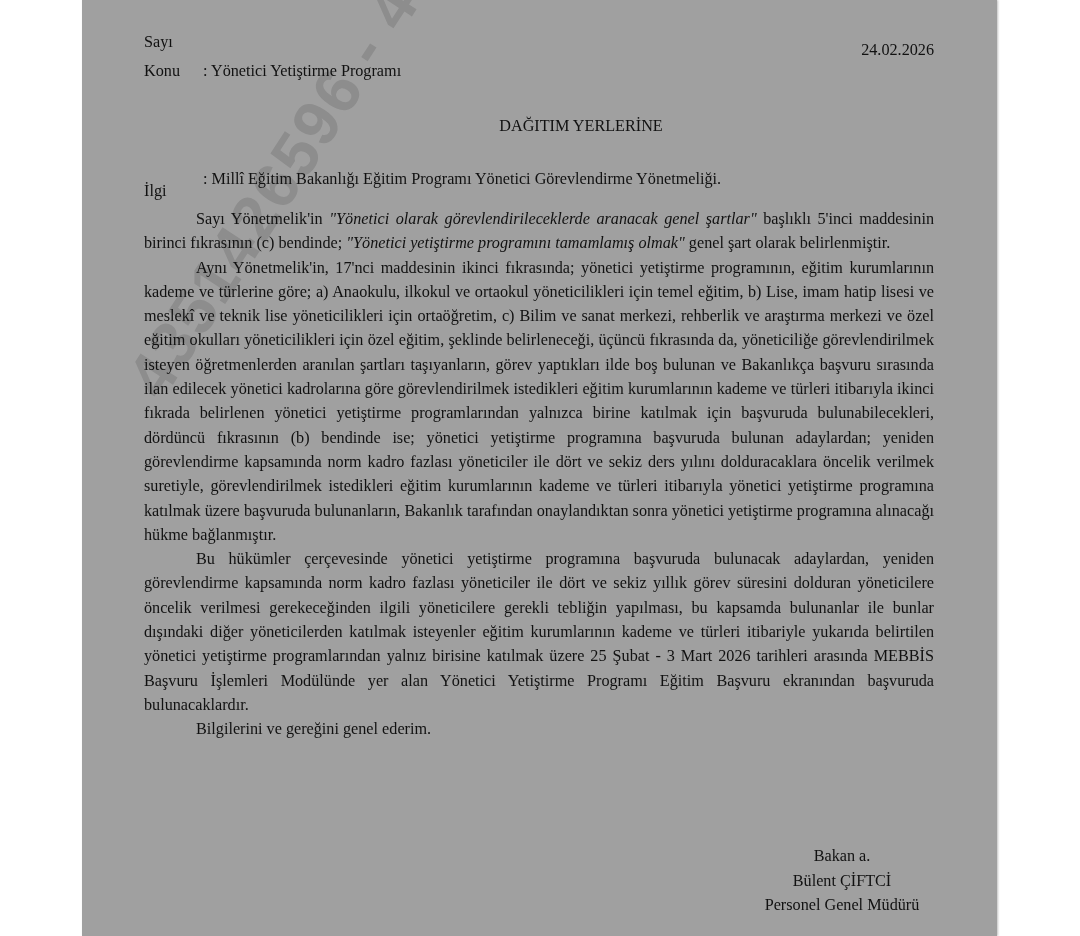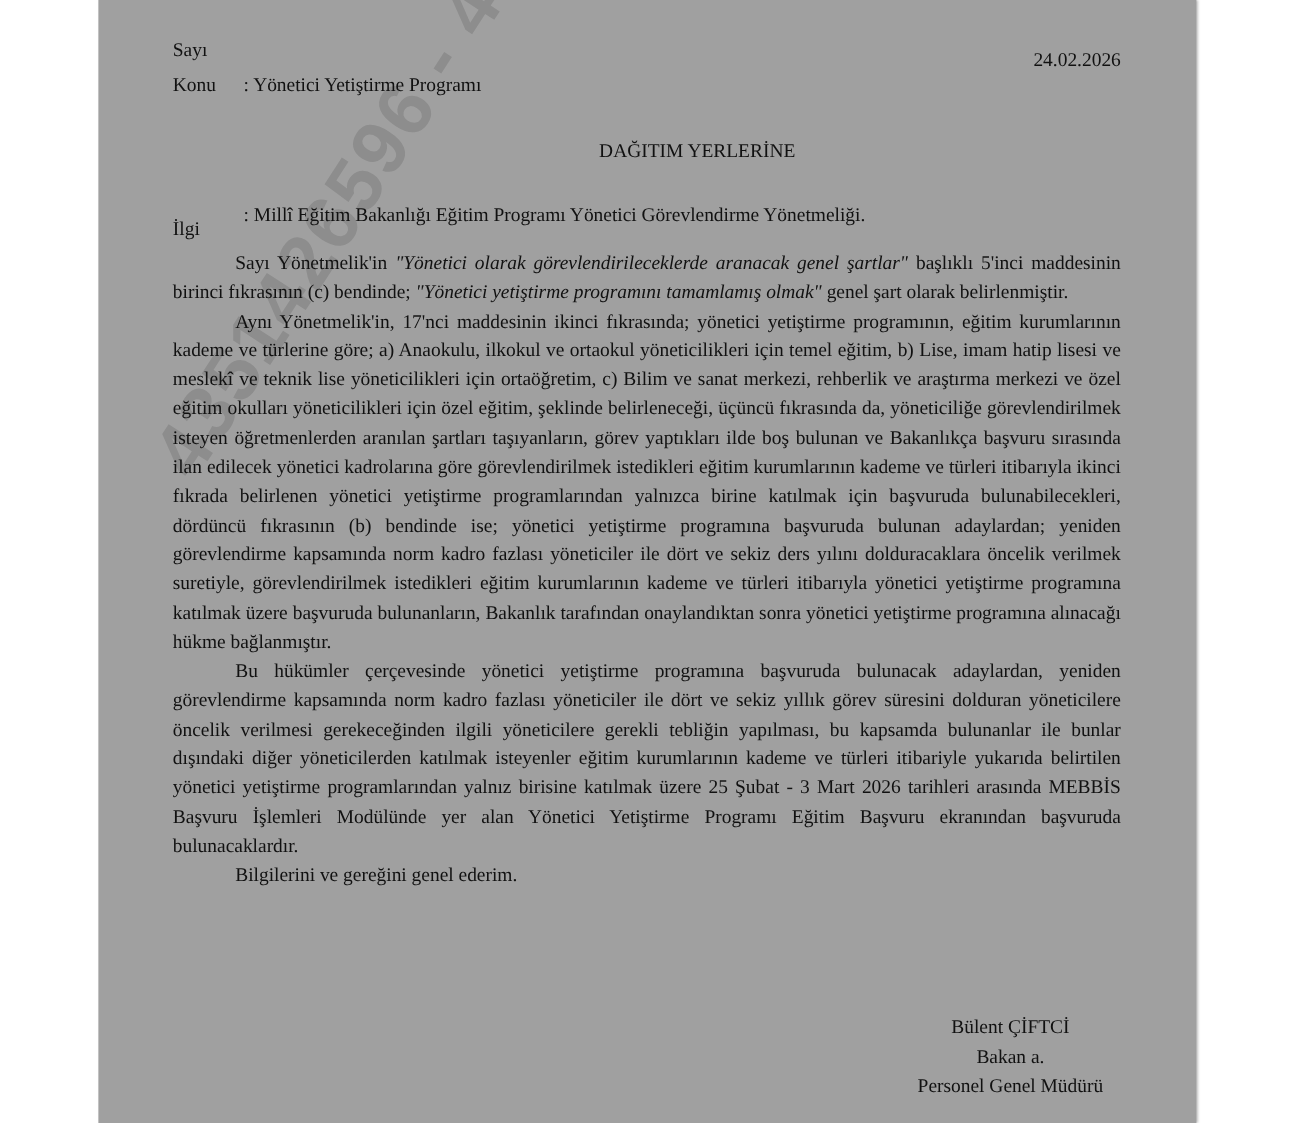--- a/index.html
+++ b/index.html
@@ -93,18 +93,18 @@
   <div class="abs ilgi-value">: Millî Eğitim Bakanlığı Eğitim Programı Yönetici Görevlendirme Yönetmeliği.</div>
 
   <div class="body">
     <p><span>Sayı Yönetmelik'in </span><em>"Yönetici olarak görevlendirileceklerde aranacak genel şartlar"</em><span> başlıklı 5'inci maddesinin birinci fıkrasının (c) bendinde; </span><em>"Yönetici yetiştirme programını tamamlamış olmak"</em><span> genel şart olarak belirlenmiştir.</span></p>
     <p>Aynı Yönetmelik'in, 17'nci maddesinin ikinci fıkrasında; yönetici yetiştirme programının, eğitim kurumlarının kademe ve türlerine göre; a) Anaokulu, ilkokul ve ortaokul yöneticilikleri için temel eğitim, b) Lise, imam hatip lisesi ve meslekî ve teknik lise yöneticilikleri için ortaöğretim, c) Bilim ve sanat merkezi, rehberlik ve araştırma merkezi ve özel eğitim okulları yöneticilikleri için özel eğitim, şeklinde belirleneceği, üçüncü fıkrasında da, yöneticiliğe görevlendirilmek isteyen öğretmenlerden aranılan şartları taşıyanların, görev yaptıkları ilde boş bulunan ve Bakanlıkça başvuru sırasında ilan edilecek yönetici kadrolarına göre görevlendirilmek istedikleri eğitim kurumlarının kademe ve türleri itibarıyla ikinci fıkrada belirlenen yönetici yetiştirme programlarından yalnızca birine katılmak için başvuruda bulunabilecekleri, dördüncü fıkrasının (b) bendinde ise; yönetici yetiştirme programına başvuruda bulunan adaylardan; yeniden görevlendirme kapsamında norm kadro fazlası yöneticiler ile dört ve sekiz ders yılını dolduracaklara öncelik verilmek suretiyle, görevlendirilmek istedikleri eğitim kurumlarının kademe ve türleri itibarıyla yönetici yetiştirme programına katılmak üzere başvuruda bulunanların, Bakanlık tarafından onaylandıktan sonra yönetici yetiştirme programına alınacağı hükme bağlanmıştır.</p>
     <p>Bu hükümler çerçevesinde yönetici yetiştirme programına başvuruda bulunacak adaylardan, yeniden görevlendirme kapsamında norm kadro fazlası yöneticiler ile dört ve sekiz yıllık görev süresini dolduran yöneticilere öncelik verilmesi gerekeceğinden ilgili yöneticilere gerekli tebliğin yapılması, bu kapsamda bulunanlar ile bunlar dışındaki diğer yöneticilerden katılmak isteyenler eğitim kurumlarının kademe ve türleri itibariyle yukarıda belirtilen yönetici yetiştirme programlarından yalnız birisine katılmak üzere 25 Şubat - 3 Mart 2026 tarihleri arasında MEBBİS Başvuru İşlemleri Modülünde yer alan Yönetici Yetiştirme Programı Eğitim Başvuru ekranından başvuruda bulunacaklardır.</p>
     <p class="closing">Bilgilerini ve gereğini genel ederim.</p>
   </div>
 
   <div class="signature">
+    <div>Bakan a.</div>
     <div>Bülent ÇİFTCİ</div>
-    <div>Bakan a.</div>
     <div>Personel Genel Müdürü</div>
   </div>
 
 </div>
 
 </body></html>

